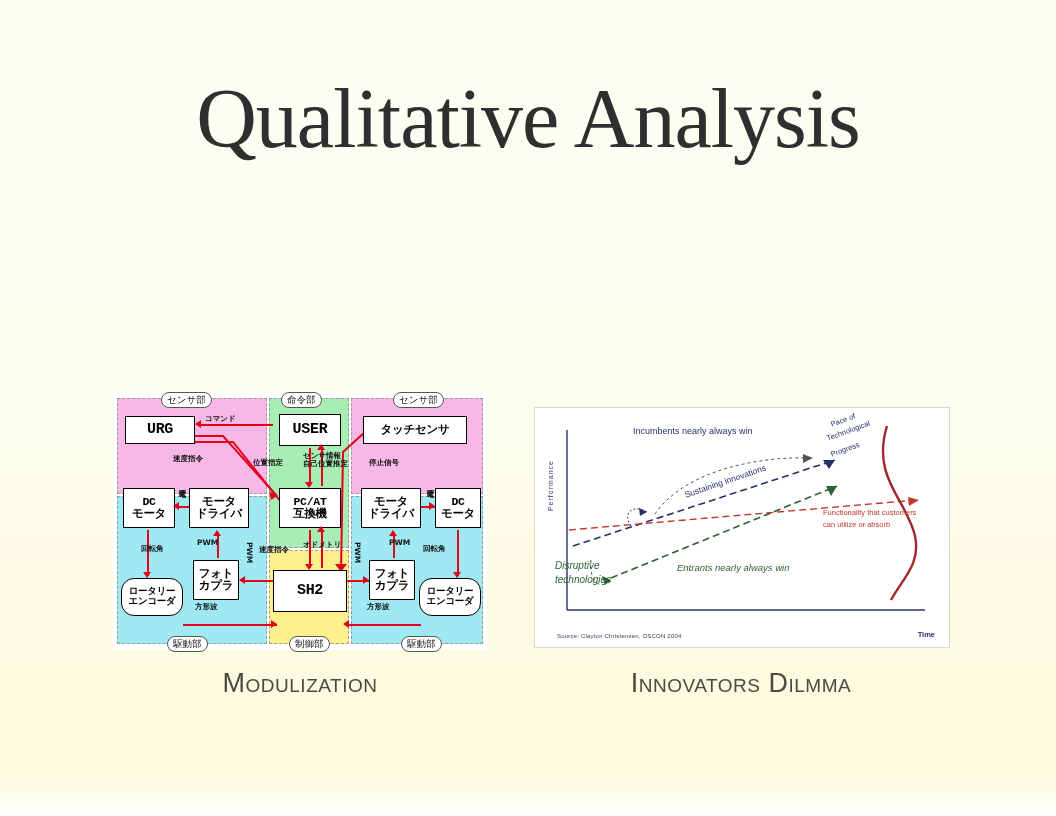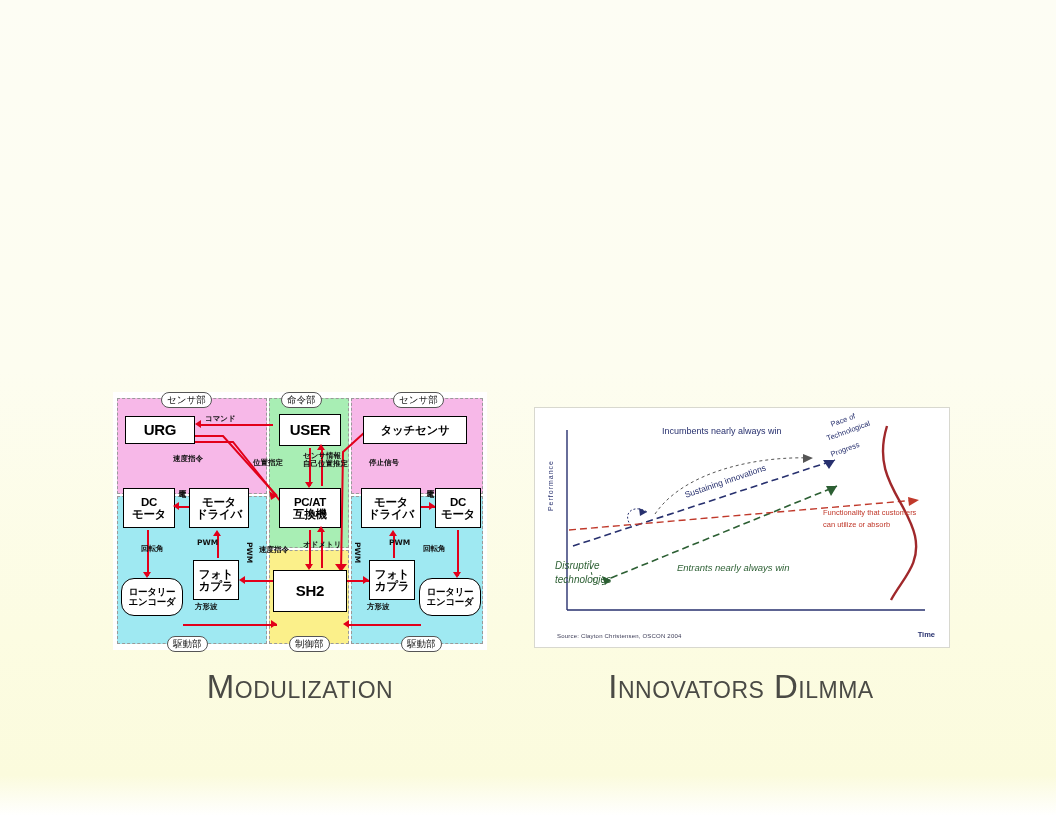--- a/index.html
+++ b/index.html
@@ -25,21 +25,21 @@
     padding-left:218px;white-space:nowrap;
   }
 
   
   .fig-left{position:absolute;left:113px;top:392px;width:374px;height:258px;}
   .fig-right{position:absolute;left:534px;top:407px;width:414px;height:239px;
              background:#ffffff;border:1px solid #d8d8cf;}
   .cap{
     position:absolute;top:668px;
     font-family:"Liberation Sans",sans-serif;
-    font-size:33px;color:#4a4a45;text-align:center;
+    font-size:27px;color:#4a4a45;text-align:center;
     font-variant:small-caps;letter-spacing:0.5px;white-space:nowrap;
   }
   .cap-left{left:113px;width:374px;}
   .cap-right{left:534px;width:414px;}
 
   
   .jd{position:relative;width:100%;height:100%;background:#ffffff;}
   .zone{position:absolute;box-sizing:border-box;border:1px dashed #9a9a9a;}
   .z-sensor{background:#f7b8e8;}
   .z-cmd{background:#a8eeb4;}
@@ -48,21 +48,21 @@
 
   .zlabel{
     position:absolute;background:#ffffff;border:1px solid #555;
     border-radius:9px;font-size:9.5px;line-height:13px;height:14px;
     padding:0 5px;color:#111;white-space:nowrap;z-index:6;
     font-family:"DejaVu Sans",sans-serif;
   }
   .box{
     position:absolute;box-sizing:border-box;background:#fff;border:1.4px solid #000;
     display:flex;align-items:center;justify-content:center;text-align:center;
-    color:#000;font-family:Liberation Sans, sans-serif;z-index:5;
+    color:#000;font-family:Liberation Mono, monospace;z-index:5;
     line-height:1.05;letter-spacing:-0.3px;
   }
   .box.big{font-size:15px;font-weight:700;}
   .box.jp{font-size:11.5px;font-weight:700;}
   .box.jp-s{font-size:9.5px;font-weight:700;border-radius:13px;}
   .ann{
     position:absolute;font-size:7.5px;color:#111;z-index:7;white-space:nowrap;
     font-family:"DejaVu Sans",sans-serif;font-weight:700;
   }
   .ann.v{writing-mode:vertical-rl;white-space:nowrap;}
@@ -84,20 +84,23 @@
   .src{position:absolute;left:22px;bottom:8px;font-size:6px;color:#3a3a55;letter-spacing:0.2px;}
   .ylab{position:absolute;left:12px;top:52px;font-size:7px;color:#27306e;
         writing-mode:vertical-rl;transform:rotate(180deg);letter-spacing:1px;}
   .xlab{position:absolute;right:14px;bottom:8px;font-size:7.5px;font-weight:700;color:#27306e;}
 </style>
 </head>
 <body>
 
 <div class="slide">
 
+  <div class="title-wrap">
+    <div class="main-title">Qualitative Analysis</div>
+  </div>
 
   <div class="fig-left">
     <div class="jd">
 
       <div class="zone z-sensor" style="left:4px;top:6px;width:150px;height:96px;"></div>
       <div class="zone z-cmd" style="left:156px;top:6px;width:80px;height:150px;"></div>
       <div class="zone z-sensor" style="left:238px;top:6px;width:132px;height:96px;"></div>
       <div class="zone z-drive" style="left:4px;top:104px;width:150px;height:148px;"></div>
       <div class="zone z-ctrl" style="left:156px;top:158px;width:80px;height:94px;"></div>
       <div class="zone z-drive" style="left:238px;top:104px;width:132px;height:148px;"></div>
@@ -235,21 +238,21 @@
 
         <line x1="34" y1="122" x2="382" y2="92" stroke="#c0392b" stroke-width="1.4" stroke-dasharray="7,4"></line>
         <polygon points="384,92 373,89 374,98" fill="#c0392b"></polygon>
 
         <path d="M352,18 C336,70 372,92 380,128 C386,156 368,170 356,192" fill="none" stroke="#a0282b" stroke-width="2.4"></path>
       </svg>
 
       <div class="ylab">Performance</div>
       <div class="xlab">Time</div>
 
-      <div class="ctxt navy" style="left:98px;top:18px;font-size:9px;margin-left:29px;">Incumbents nearly always win</div>
+      <div class="ctxt navy" style="left:98px;top:18px;font-size:9px;">Incumbents nearly always win</div>
 
       <div class="ctxt navy" style="left:150px;top:82px;font-size:8.5px;transform:rotate(-19deg);transform-origin:left center;">Sustaining innovations</div>
 
       <div class="ctxt navy" style="left:296px;top:12px;font-size:7.5px;transform:rotate(-20deg);transform-origin:left center;">Pace of</div>
       <div class="ctxt navy" style="left:292px;top:26px;font-size:7.5px;transform:rotate(-20deg);transform-origin:left center;">Technological</div>
       <div class="ctxt navy" style="left:296px;top:42px;font-size:7.5px;transform:rotate(-20deg);transform-origin:left center;">Progress</div>
 
       <div class="ctxt red" style="left:256px;top:100px;font-size:7.5px;">Functionality that customers</div>
       <div class="ctxt red" style="left:256px;top:112px;font-size:7.5px;">can utilize or absorb</div>
 

